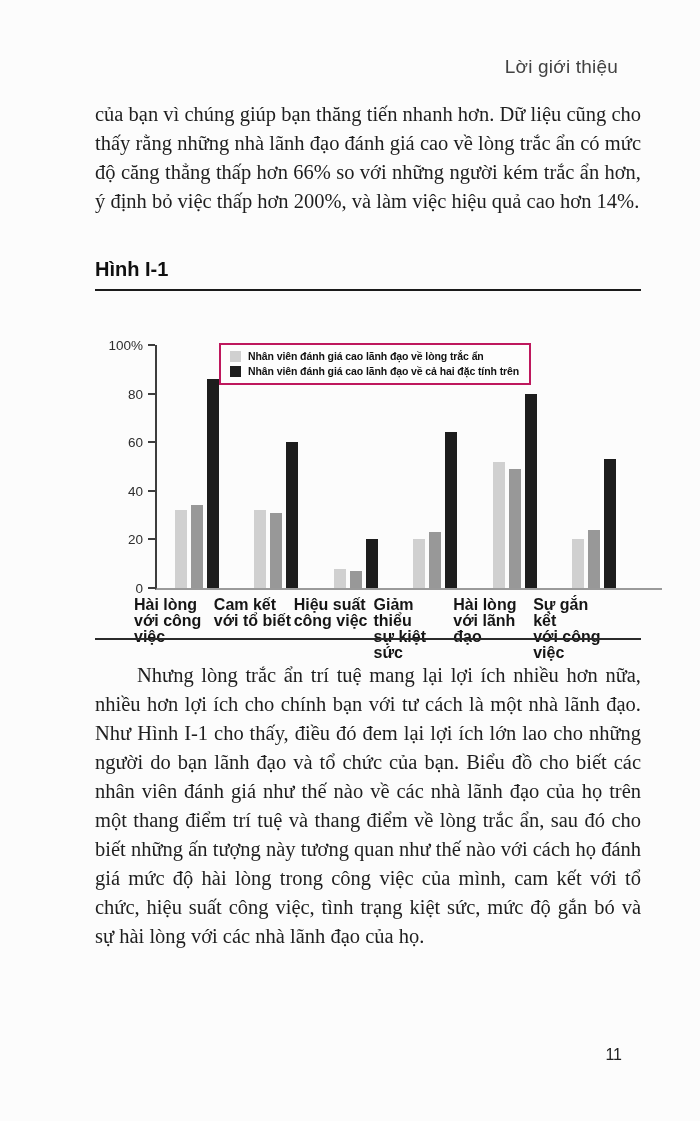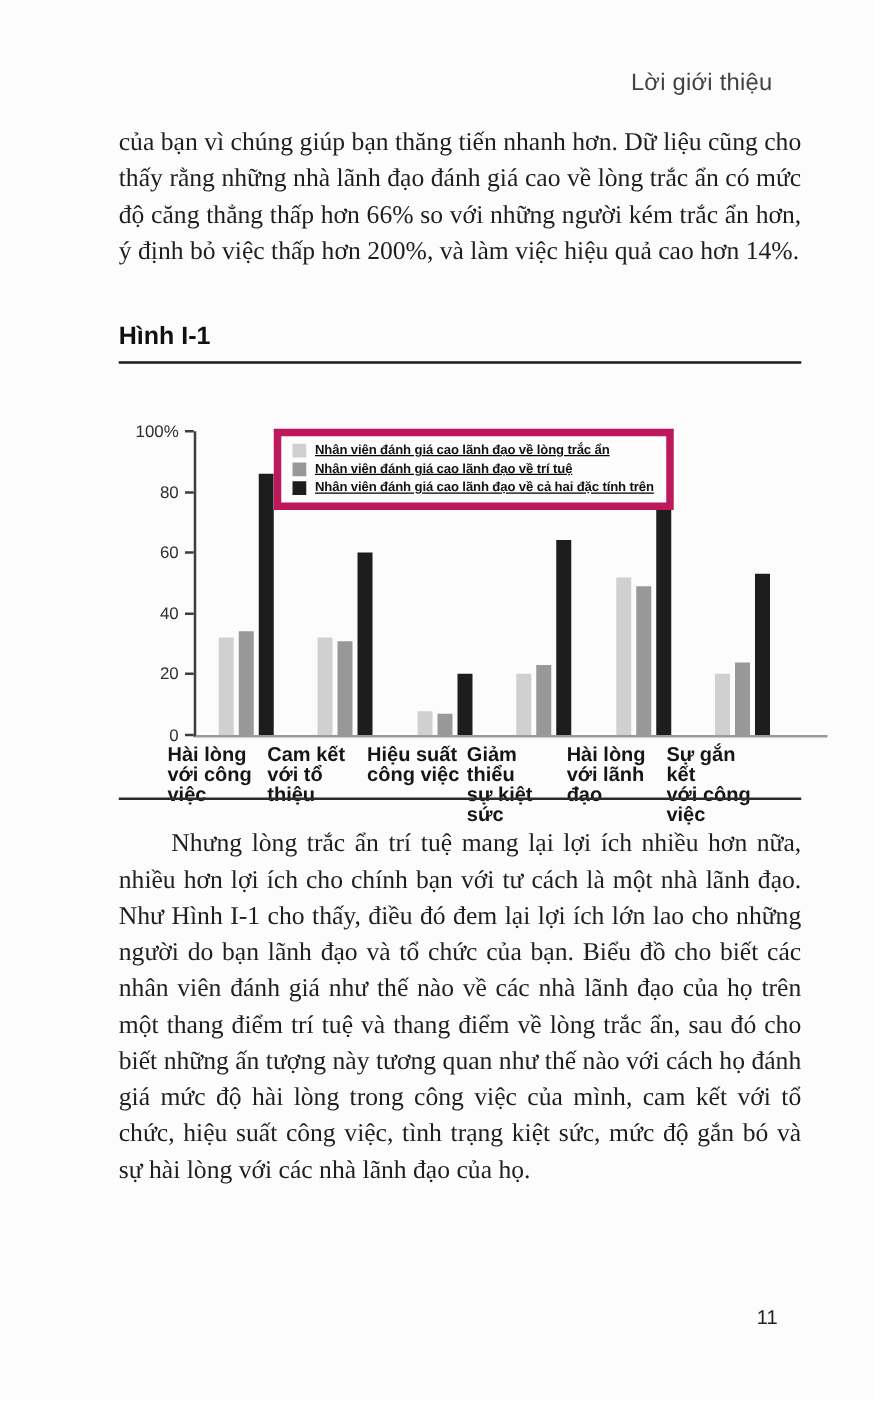--- a/index.html
+++ b/index.html
@@ -65,25 +65,24 @@
     position:absolute;left:0;top:0;bottom:0;right:28px;
     display:flex;
   }
   .group{
     flex:1;display:flex;align-items:flex-end;justify-content:center;gap:4px;
     height:100%;
   }
   .bar{width:12px;}
   .legend{
     position:absolute;left:62px;top:-2px;
-    background:#fdfdfd;border:6px solid #be185d;
+    background:#fdfdfd;border:2px solid #be185d;
     padding:5px 10px 6px 9px;
     display:flex;flex-direction:column;gap:3px;
     z-index:2;
-    text-decoration:underline;
   }
   .legend-row{display:flex;align-items:center;gap:7px;}
   .swatch{width:11px;height:11px;flex:0 0 auto;}
   .legend-text{
     font-size:10.5px;font-weight:600;color:#111;white-space:nowrap;
     letter-spacing:-.1px;
   }
   .xlabels{
     margin-left:39px;margin-top:7px;width:479px;
     display:flex;
@@ -135,24 +134,20 @@
           <div class="yticklabel" style="top: 80%;">20</div>
           <div class="ytick" style="top: 100%;"></div>
           <div class="yticklabel" style="top: 100%;">0</div>
         </div>
       <div class="legend" id="legend">
           <div class="legend-row">
             <span class="swatch" style="background: rgb(208, 208, 208);"></span>
             <span class="legend-text">Nhân viên đánh giá cao lãnh đạo về lòng trắc ẩn</span>
           </div>
           <div class="legend-row">
-            <span class="swatch" style="background: rgb(152, 152, 152);"></span>
-            <span class="legend-text">Nhân viên đánh giá cao lãnh đạo về trí tuệ</span>
-          </div>
-          <div class="legend-row">
             <span class="swatch" style="background: rgb(29, 29, 29);"></span>
             <span class="legend-text">Nhân viên đánh giá cao lãnh đạo về cả hai đặc tính trên</span>
           </div>
         </div>
       <div class="groups" id="groups">
           <div class="group">
             <div class="bar" style="height: 32%; background: rgb(208, 208, 208);"></div>
             <div class="bar" style="height: 34%; background: rgb(152, 152, 152);"></div>
             <div class="bar" style="height: 86%; background: rgb(29, 29, 29);"></div>
           </div>
@@ -180,21 +175,21 @@
             <div class="bar" style="height: 20%; background: rgb(208, 208, 208);"></div>
             <div class="bar" style="height: 24%; background: rgb(152, 152, 152);"></div>
             <div class="bar" style="height: 53%; background: rgb(29, 29, 29);"></div>
           </div>
         </div>
     </div>
     <div class="xlabels" id="xlabels">
         <div class="xlabel">Hài lòng
 với công việc</div>
         <div class="xlabel">Cam kết
-với tổ thiệu</div>
+với tổ biết</div>
         <div class="xlabel">Hiệu suất
 công việc</div>
         <div class="xlabel">Giảm thiểu
 sự kiệt sức</div>
         <div class="xlabel">Hài lòng
 với lãnh đạo</div>
         <div class="xlabel">Sự gắn kết
 với công việc</div>
       </div>
   </div>

